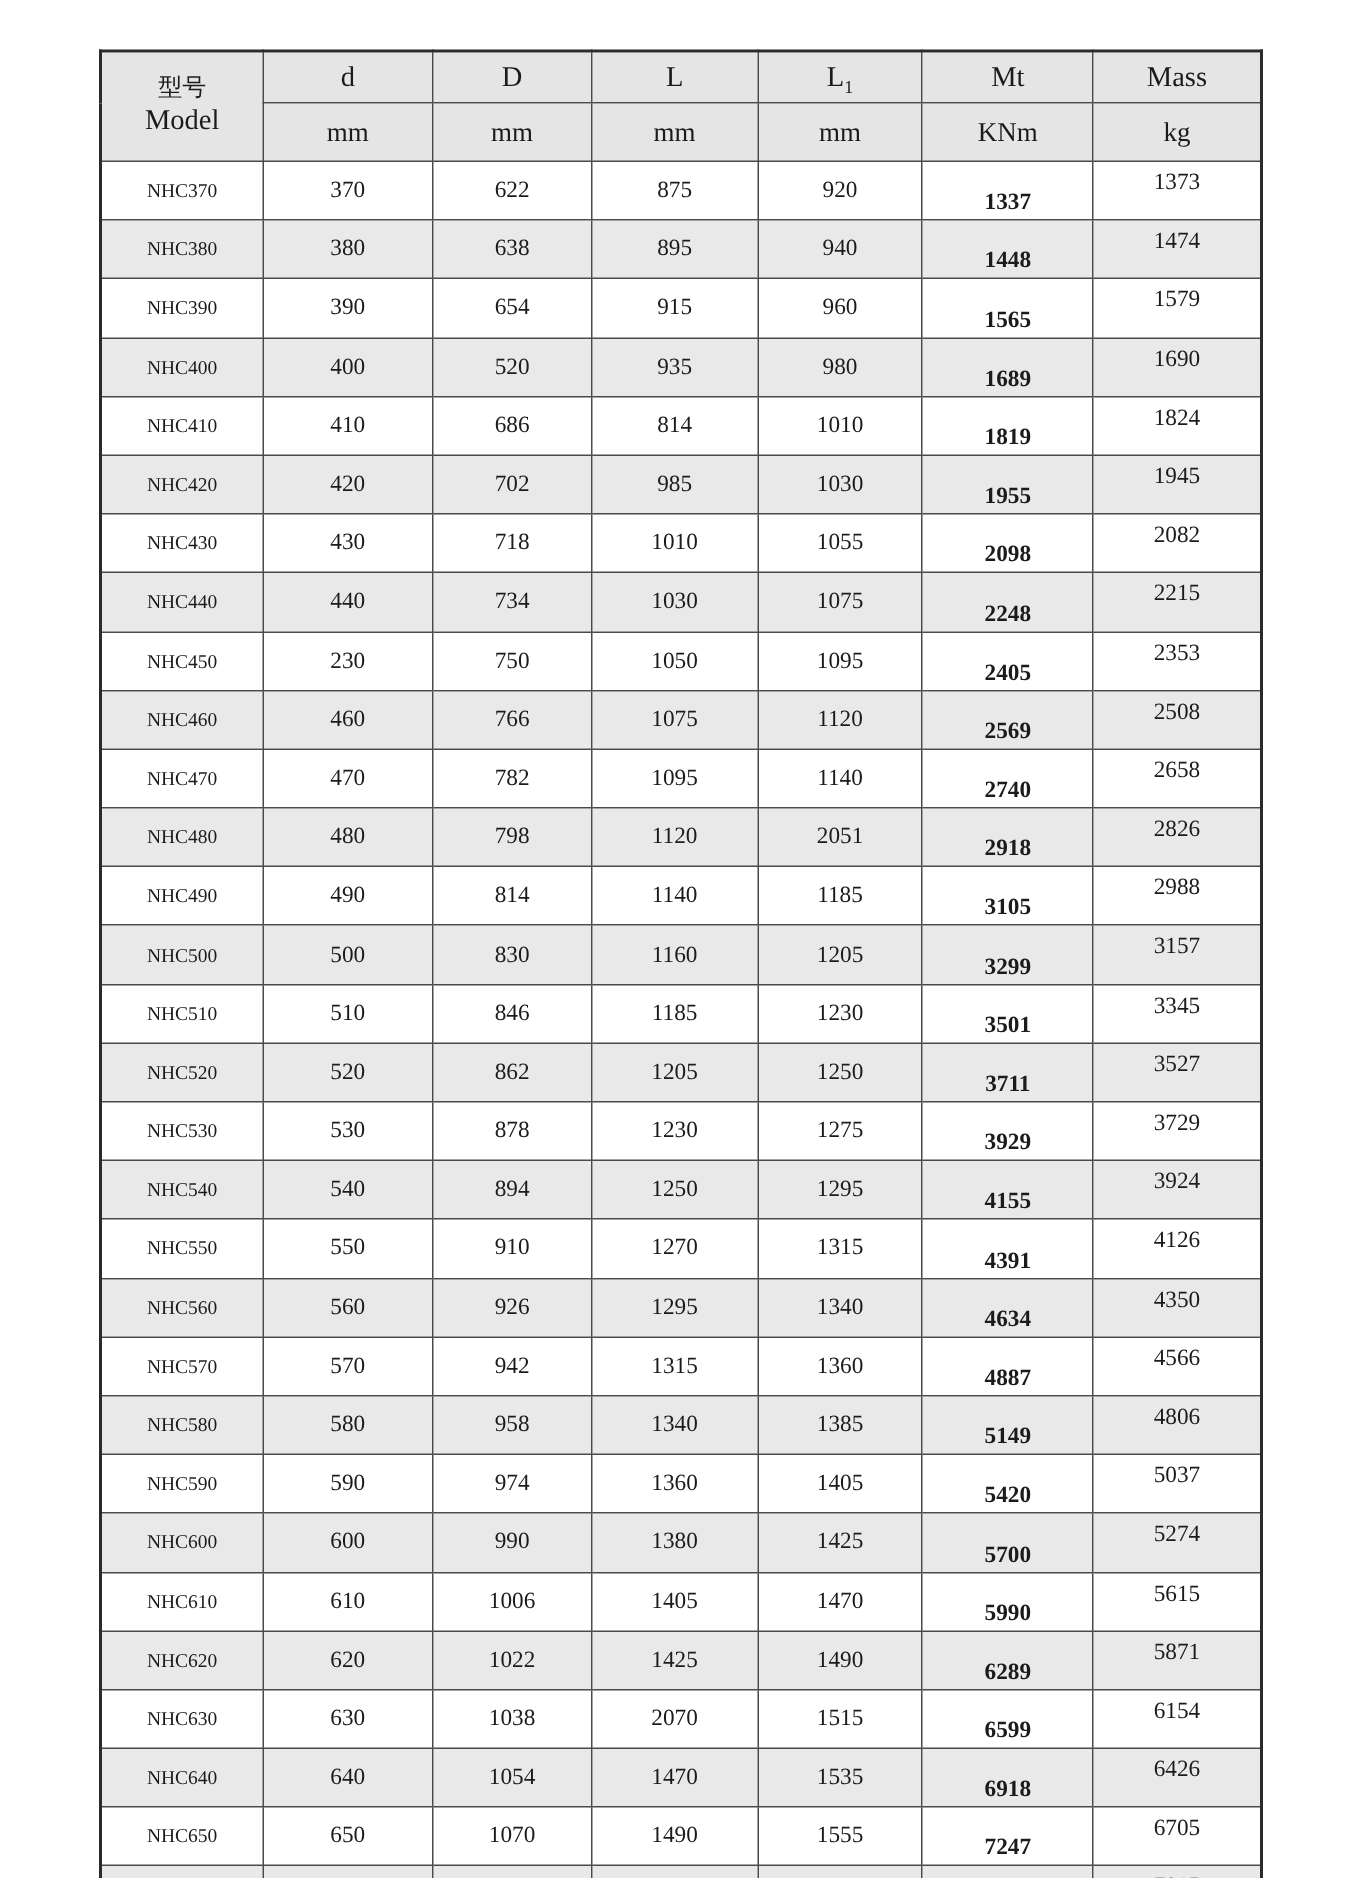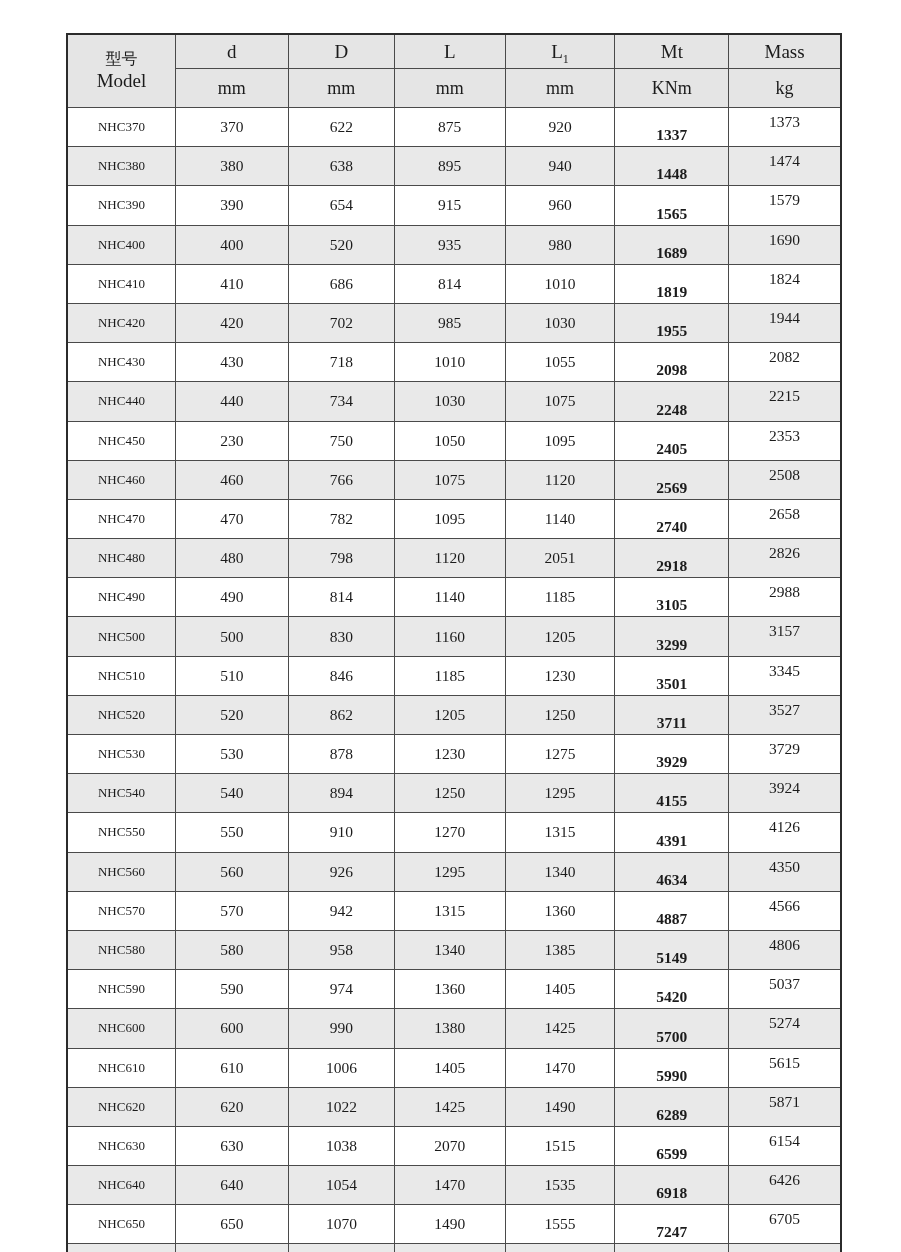--- a/index.html
+++ b/index.html
@@ -141,21 +141,21 @@
         <td class="mt-cell">1819</td>
         <td class="mass-cell">1824</td>
       </tr>
       <tr>
         <td class="model-cell">NHC420</td>
         <td>420</td>
         <td>702</td>
         <td>985</td>
         <td>1030</td>
         <td class="mt-cell">1955</td>
-        <td class="mass-cell">1944</td>
+        <td class="mass-cell">1945</td>
       </tr>
       <tr>
         <td class="model-cell">NHC430</td>
         <td>430</td>
         <td>718</td>
         <td>1010</td>
         <td>1055</td>
         <td class="mt-cell">2098</td>
         <td class="mass-cell">2082</td>
       </tr>

